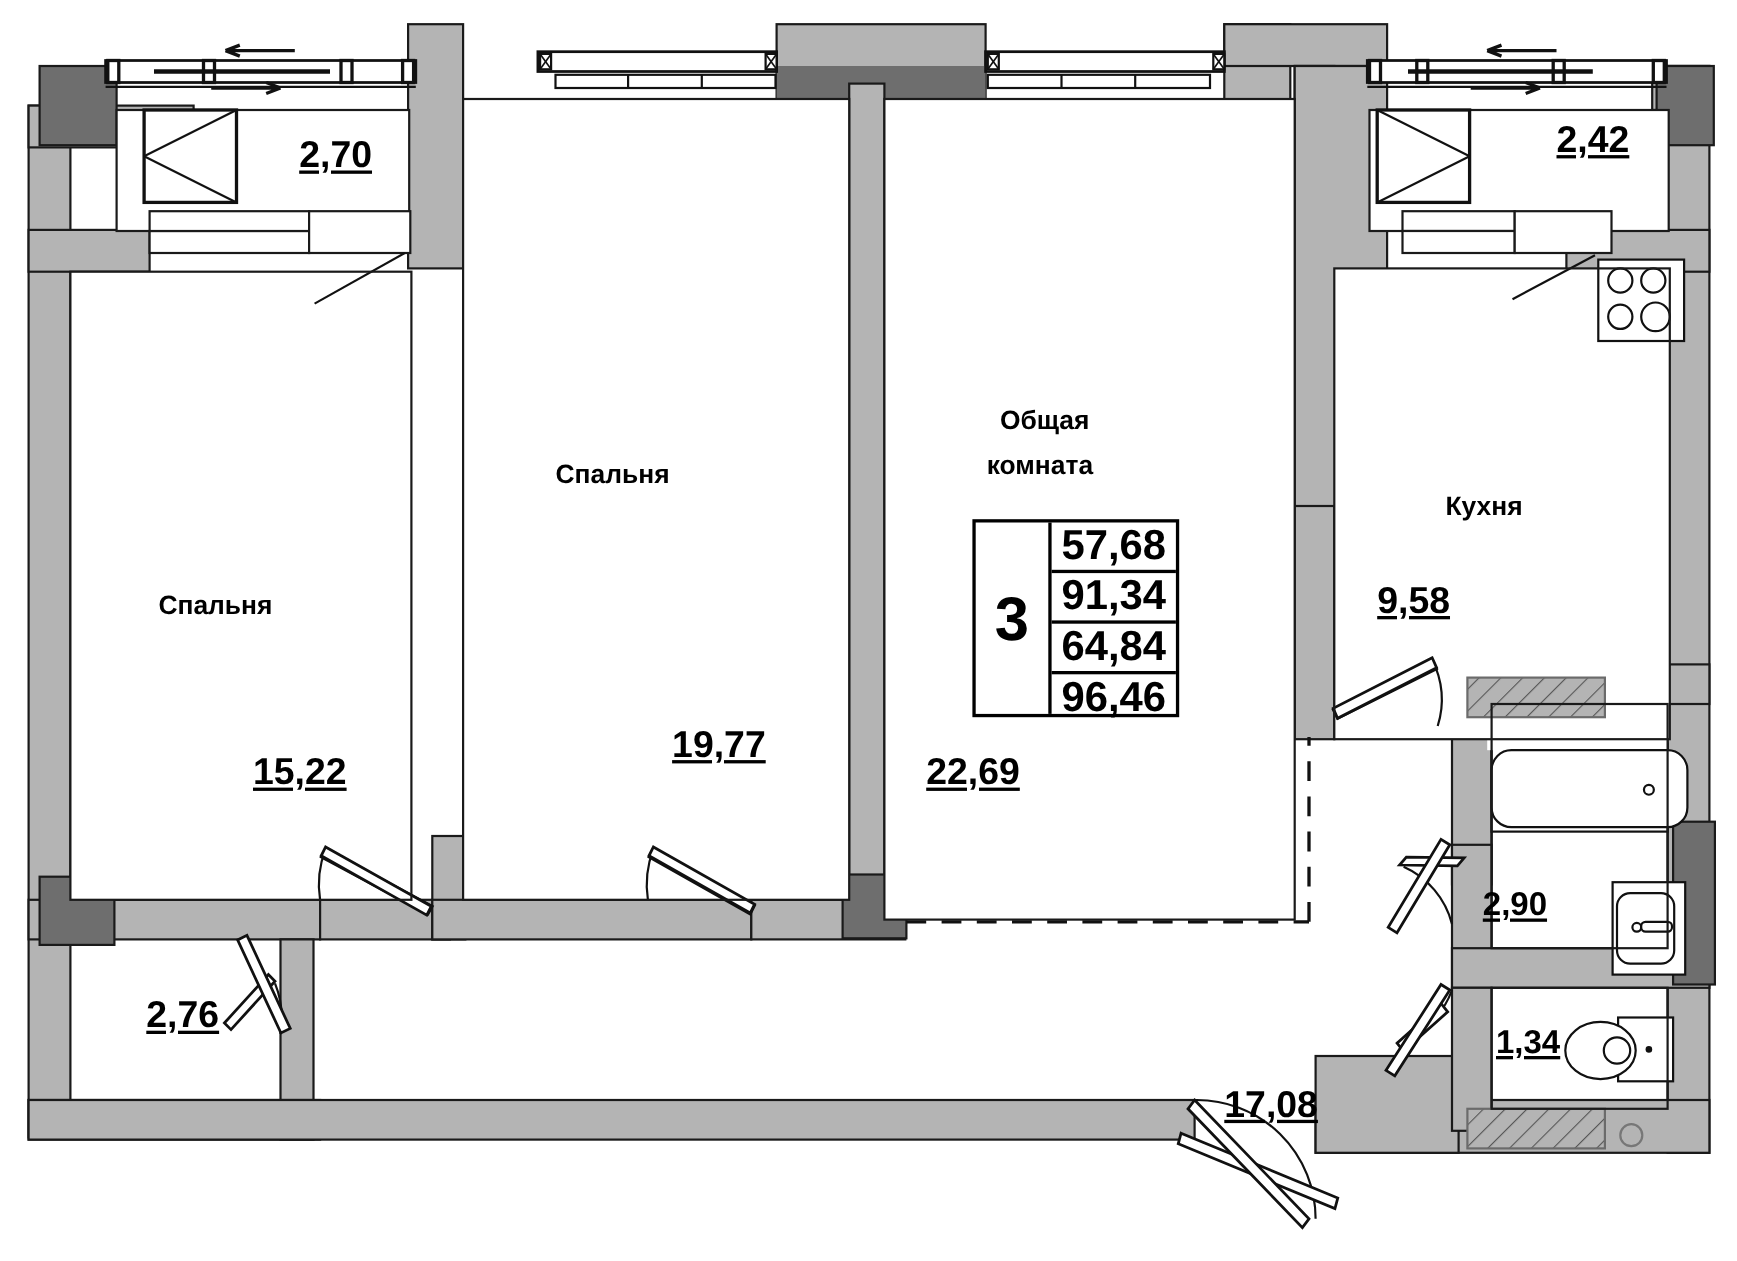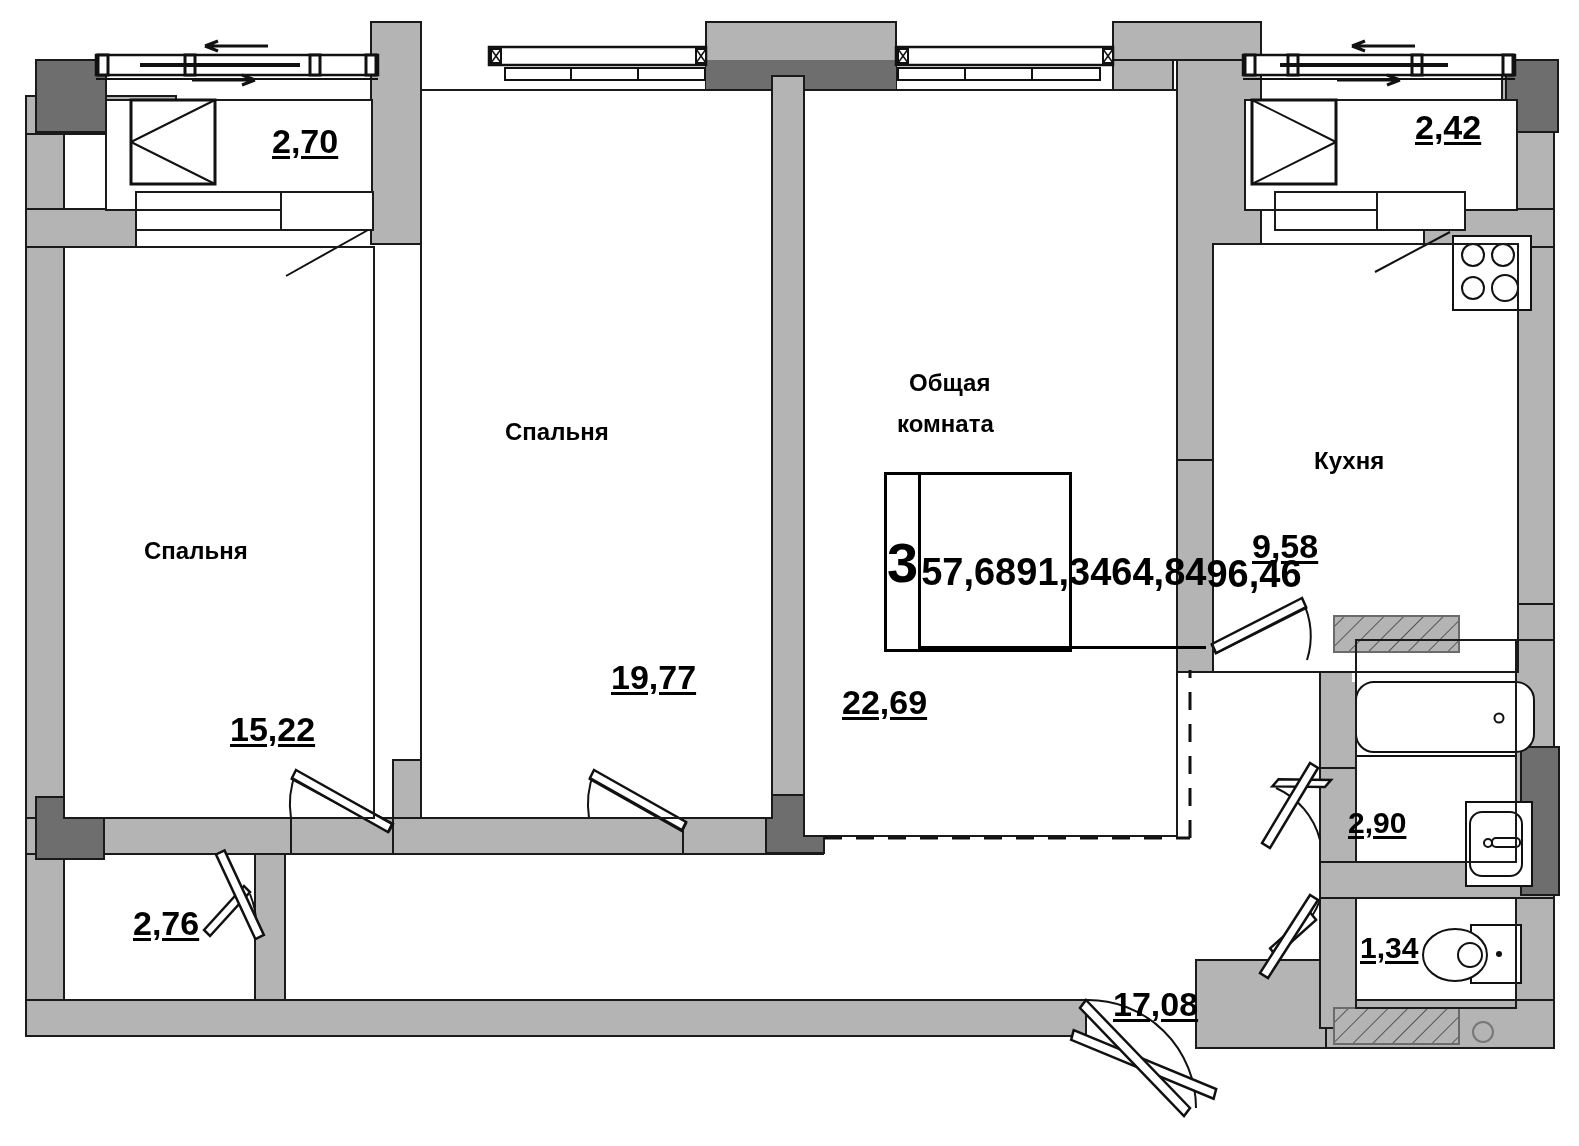--- a/index.html
+++ b/index.html
@@ -8,21 +8,21 @@
   svg{position:absolute;left:0;top:0;}
   .lbl{position:absolute;font-weight:bold;color:#000;white-space:nowrap;}
   .room-name{font-size:24px;}
   .area{font-size:34px;text-decoration:underline;text-underline-offset:3px;}
   .area.small{font-size:30px;}
   .big-num{font-size:56px;font-weight:bold;}
   .tbl-num{font-size:38px;font-weight:bold;}
   #infobox{position:absolute;left:884px;top:472px;width:188px;height:180px;
            border:3px solid #000;display:flex;background:#fff;box-sizing:border-box;}
   #infobox .left{width:66px;display:flex;align-items:center;justify-content:center;border-right:3px solid #000;}
-  #infobox .right{flex:1;display:flex;flex-direction:row;margin-top:24px;}
+  #infobox .right{flex:1;display:flex;flex-direction:column;}
   #infobox .right .cell{flex:1;display:flex;align-items:center;justify-content:center;border-bottom:3px solid #000;}
   #infobox .right .cell:last-child{border-bottom:none;}
 </style>
 </head>
 <body>
 
 <div id="plan">
 
 <svg width="1579" height="1146" viewBox="0 0 1579 1146">
   <defs>
@@ -253,21 +253,21 @@
     <rect x="1356" y="640" width="160" height="222"></rect>
     <rect x="1356" y="898" width="160" height="110"></rect>
     <rect x="64" y="1000" width="191" height="0"></rect>
   </g>
 </svg>
 
 <div class="lbl area" style="left:272px;top:122px;">2,70</div>
 <div class="lbl area" style="left:1399px;top:108px;margin-left:16px;">2,42</div>
 
 <div class="lbl room-name" style="left:144px;top:537px;">Спальня</div>
-<div class="lbl area" style="left:230px;top:710px;text-align:right;">15,22</div>
+<div class="lbl area" style="left:230px;top:683px;text-align:right;">15,22</div>
 
 <div class="lbl room-name" style="left:505px;top:418px;">Спальня</div>
 <div class="lbl area" style="left:611px;top:658px;">19,77</div>
 
 <div class="lbl room-name" style="left:909px;top:369px;">Общая</div>
 <div class="lbl room-name" style="left:897px;top:410px;">комната</div>
 <div class="lbl area" style="left:842px;top:683px;">22,69</div>
 
 <div class="lbl room-name" style="left:1314px;top:447px;">Кухня</div>
 <div class="lbl area" style="left:1252px;top:527px;">9,58</div>

